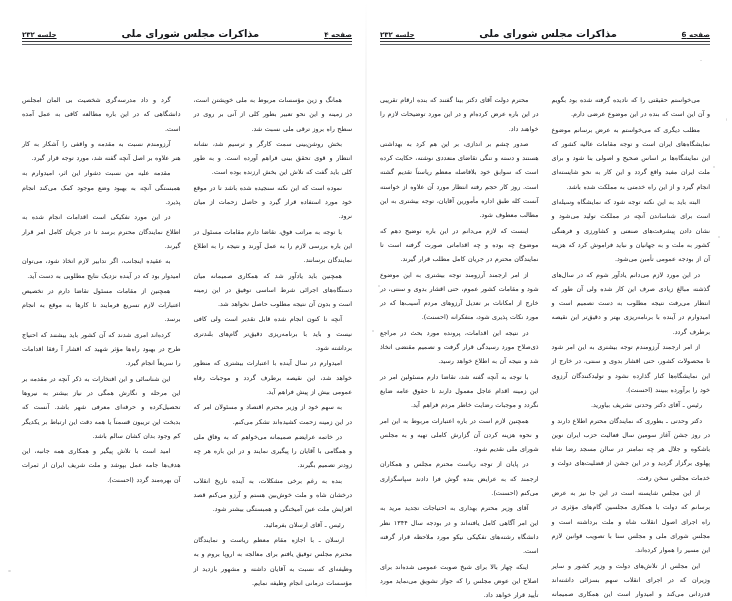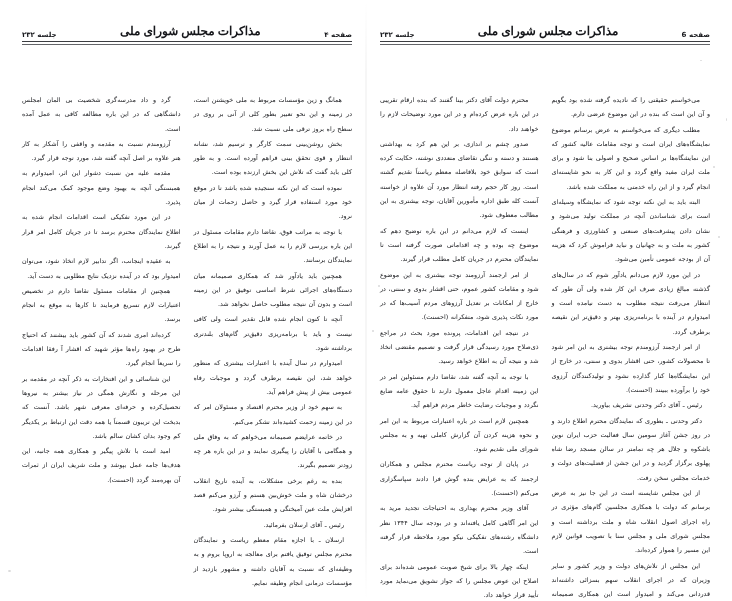--- a/index.html
+++ b/index.html
@@ -35,22 +35,22 @@
     flex-direction:row;
     align-items:flex-end;
     justify-content:space-between;
     height:15px;
     font-size:7px;
     font-weight:bold;
     color:#15161a;
     letter-spacing:0.2px;
     direction:rtl;
   }
-  .hdr-side{white-space:nowrap;}
-  .hdr-title{white-space:nowrap;font-size:12px;font-family:Liberation Serif, serif;}
+  .hdr-side{white-space:nowrap;text-decoration:underline;}
+  .hdr-title{white-space:nowrap;font-size:10px;}
   .rule{
     margin-top:2px;
     height:2px;
     border-top:1px solid #1b1c20;
     border-bottom:1px solid #4a4b50;
     opacity:.85;
   }
   .columns{
     margin-top:7px;
     display:flex;
@@ -110,21 +110,21 @@
       <span class="hdr-side">صفحه 6</span>
       <span class="hdr-title">مذاکرات مجلس شورای ملی</span>
       <span class="hdr-side">جلسه ۲۳۲</span>
     </div>
     <div class="rule"></div>
     <div class="columns">
       <div class="col">
           <p class="para">می‌خواستم حقیقتی را که نادیده گرفته شده بود بگویم و آن این است که بنده در این موضوع عرضی دارم.</p>
           <p class="para">مطلب دیگری که می‌خواستم به عرض برسانم موضوع نمایشگاه‌های ایران است و توجه مقامات عالیه کشور که این نمایشگاه‌ها بر اساس صحیح و اصولی بنا شود و برای ملت ایران مفید واقع گردد و این کار به نحو شایسته‌ای انجام گیرد و از این راه خدمتی به مملکت شده باشد.</p>
           <p class="para">البته باید به این نکته توجه شود که نمایشگاه وسیله‌ای است برای شناساندن آنچه در مملکت تولید می‌شود و نشان دادن پیشرفت‌های صنعتی و کشاورزی و فرهنگی کشور به ملت و به جهانیان و نباید فراموش کرد که هزینه آن از بودجه عمومی تأمین می‌شود.</p>
-          <p class="para">در این مورد لازم می‌دانم یادآور شوم که در سال‌های گذشته مبالغ زیادی صرف این کار شده ولی آن طور که انتظار می‌رفت نتیجه مطلوب به دست نیامده است و امیدوارم در آینده با برنامه‌ریزی بهتر و دقیق‌تر این نقیصه برطرف گردد.</p>
+          <p class="para">در این مورد لازم می‌دانم یادآور شوم که در سال‌های گذشته مبالغ زیادی صرف این کار شده ولی آن طور که انتظار می‌رفت نتیجه مطلوب به دست تصمیم است و امیدوارم در آینده با برنامه‌ریزی بهتر و دقیق‌تر این نقیصه برطرف گردد.</p>
           <p class="para">از امر ارجمند آرزومندم توجه بیشتری به این امر شود تا محصولات کشور، حتی اقشار بدوی و سنتی، در خارج از این نمایشگاه‌ها کنار گذارده نشود و تولیدکنندگان آرزوی خود را برآورده ببینند (احسنت).</p>
           <p class="para speech"><span class="speaker">رئیس ـ </span>آقای دکتر وحدتی تشریف بیاورید.</p>
           <p class="para speech"><span class="speaker">دکتر وحدتی ـ </span>بطوری که نمایندگان محترم اطلاع دارند و در روز جشن آغاز سومین سال فعالیت حزب ایران نوین باشکوه و جلال هر چه تمامتر در سالن مسجد رضا شاه پهلوی برگزار گردید و در این جشن از فضلیت‌های دولت و خدمات مجلس سخن رفت.</p>
           <p class="para">از این مجلس شایسته است در این جا نیز به عرض برسانم که دولت با همکاری مجلسین گام‌های مؤثری در راه اجرای اصول انقلاب شاه و ملت برداشته است و مجلس شورای ملی و مجلس سنا با تصویب قوانین لازم این مسیر را هموار کرده‌اند.</p>
           <p class="para">این مجلس از تلاش‌های دولت و وزیر کشور و سایر وزیران که در اجرای انقلاب سهم بسزائی داشته‌اند قدردانی می‌کند و امیدوار است این همکاری صمیمانه کماکان ادامه یابد.</p>
           <p class="para">آنچه مسلم است این است که ملت ایران با آگاهی کامل از هدف‌های انقلاب، پشتیبان این راه بوده و خواهد بود و این پشتیبانی ضامن پیروزی نهائی است (احسنت).</p>
         </div>
       <div class="col">
           <p class="para">محترم دولت آقای دکتر بینا گفتند که بنده ارقام تقریبی در این باره عرض کرده‌ام و در این مورد توضیحات لازم را خواهند داد.</p>
           <p class="para">صدور چشم بر اندازی، بر این هم کرد به بهداشتی هستند و دسته و تنگی تقاضای متعددی نوشته، حکایت کرده است که سوابق خود بلافاصله معظم ریاستاً تقدیم گشته است. روز کار حجم رفته انتظار مورد آن علاوه از خواسته آنست کله طبق اداره مأمورین آقایان، توجه بیشتری به این مطالب معطوف شود.</p>

